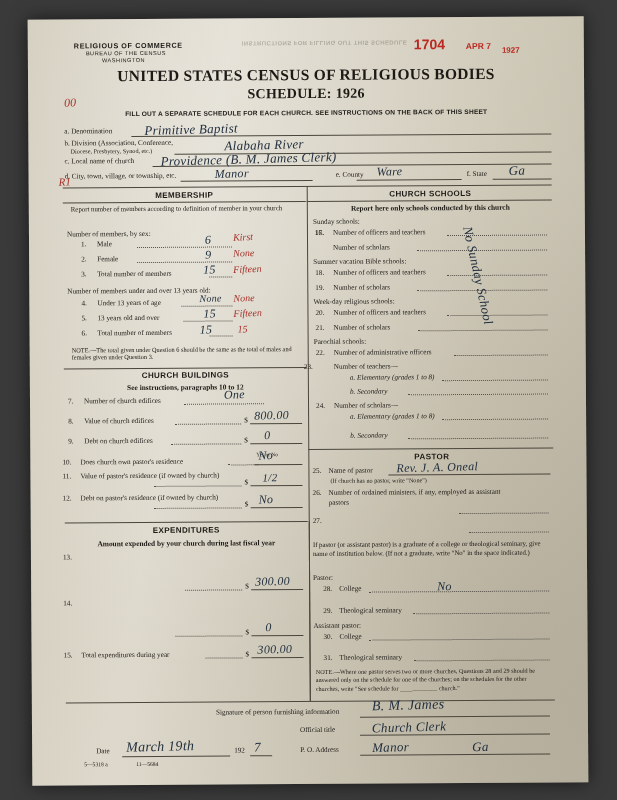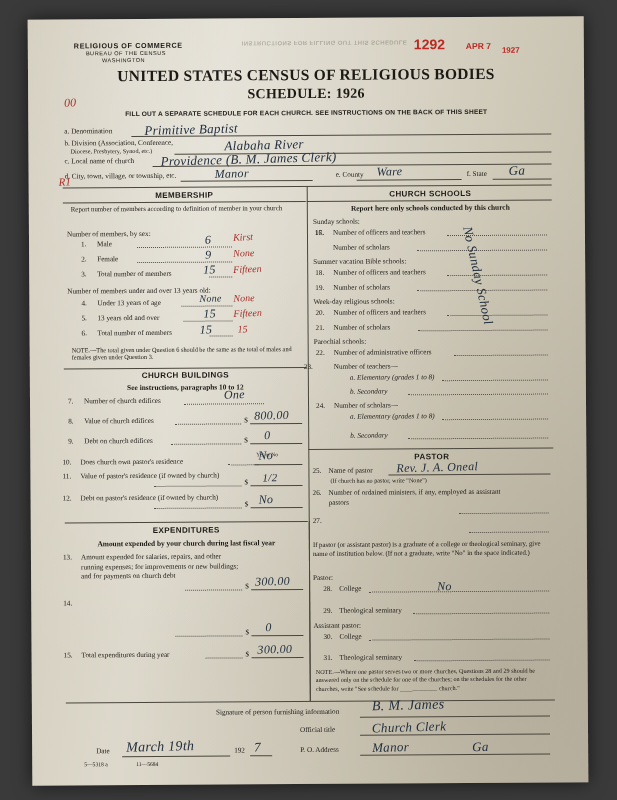--- a/index.html
+++ b/index.html
@@ -49,21 +49,21 @@
   <div id="sheet">
     <div class="paper-tex"></div>
     <div class="inner">
 
       <div class="t dept" style="left:18px;top:6px;">RELIGIOUS OF COMMERCE</div>
       <div class="t dept2" style="left:30px;top:15px;">BUREAU OF THE CENSUS</div>
       <div class="t dept2" style="left:46px;top:22px;">WASHINGTON</div>
 
       <div class="hdr-ghost" style="left:186px;top:6px;">INSTRUCTIONS FOR FILLING OUT THIS SCHEDULE</div>
 
-      <div class="t stamp" style="left:358px;top:3px;font-size:14px;">1292</div>
+      <div class="t stamp" style="left:358px;top:3px;font-size:14px;">1704</div>
       <div class="t stamp" style="left:410px;top:8px;font-size:8.5px;">APR 7</div>
       <div class="t stamp" style="left:446px;top:13px;font-size:8px;">1927</div>
 
       <div class="t hand-red" style="left:8px;top:60px;font-size:12px;">00</div>
       <div class="t hand-red" style="left:2px;top:140px;font-size:11px;">R1</div>
 
       <div class="t title1" style="left:0;top:32px;width:500px;text-align:center;">UNITED STATES CENSUS OF RELIGIOUS BODIES</div>
       <div class="t title2" style="left:0;top:52px;width:500px;text-align:center;">SCHEDULE: 1926</div>
       <div class="t sub" style="left:0;top:75px;width:500px;text-align:center;">FILL OUT A SEPARATE SCHEDULE FOR EACH CHURCH.  SEE INSTRUCTIONS ON THE BACK OF THIS SHEET</div>
 
@@ -182,21 +182,20 @@
       <div class="dots" style="left:95px;top:473px;width:88px;"></div>
       <div class="t lbl" style="left:186px;top:466px;">$</div>
       <div class="rule" style="left:192px;top:473px;width:52px;"></div>
       <div class="t hand" style="left:200px;top:458px;font-size:12px;">No</div>
 
       <div class="boxline" style="left:6px;top:487px;width:243px;"></div>
       <div class="t sec-h" style="left:6px;top:491px;width:243px;">EXPENDITURES</div>
       <div class="t lbl-b" style="left:6px;top:504px;width:243px;text-align:center;">Amount expended by your church during last fiscal year</div>
 
       <div class="t lbl" style="left:4px;top:518px;">13.</div>
-      <div class="t lbl" style="left:22px;top:518px;white-space:normal;width:160px;line-height:9.5px;">Amount expended for salaries, repairs, and other running expenses; for improvements or new buildings; and for payments on church debt</div>
       <div class="dots" style="left:126px;top:555px;width:57px;"></div>
       <div class="t lbl" style="left:186px;top:548px;">$</div>
       <div class="rule" style="left:192px;top:555px;width:52px;"></div>
       <div class="t hand" style="left:196px;top:540px;font-size:12px;">300.00</div>
 
       <div class="t lbl" style="left:4px;top:564px;">14.</div>
       <div class="dots" style="left:116px;top:601px;width:67px;"></div>
       <div class="t lbl" style="left:186px;top:594px;">$</div>
       <div class="rule" style="left:192px;top:601px;width:52px;"></div>
       <div class="t hand" style="left:206px;top:586px;font-size:12px;">0</div>

